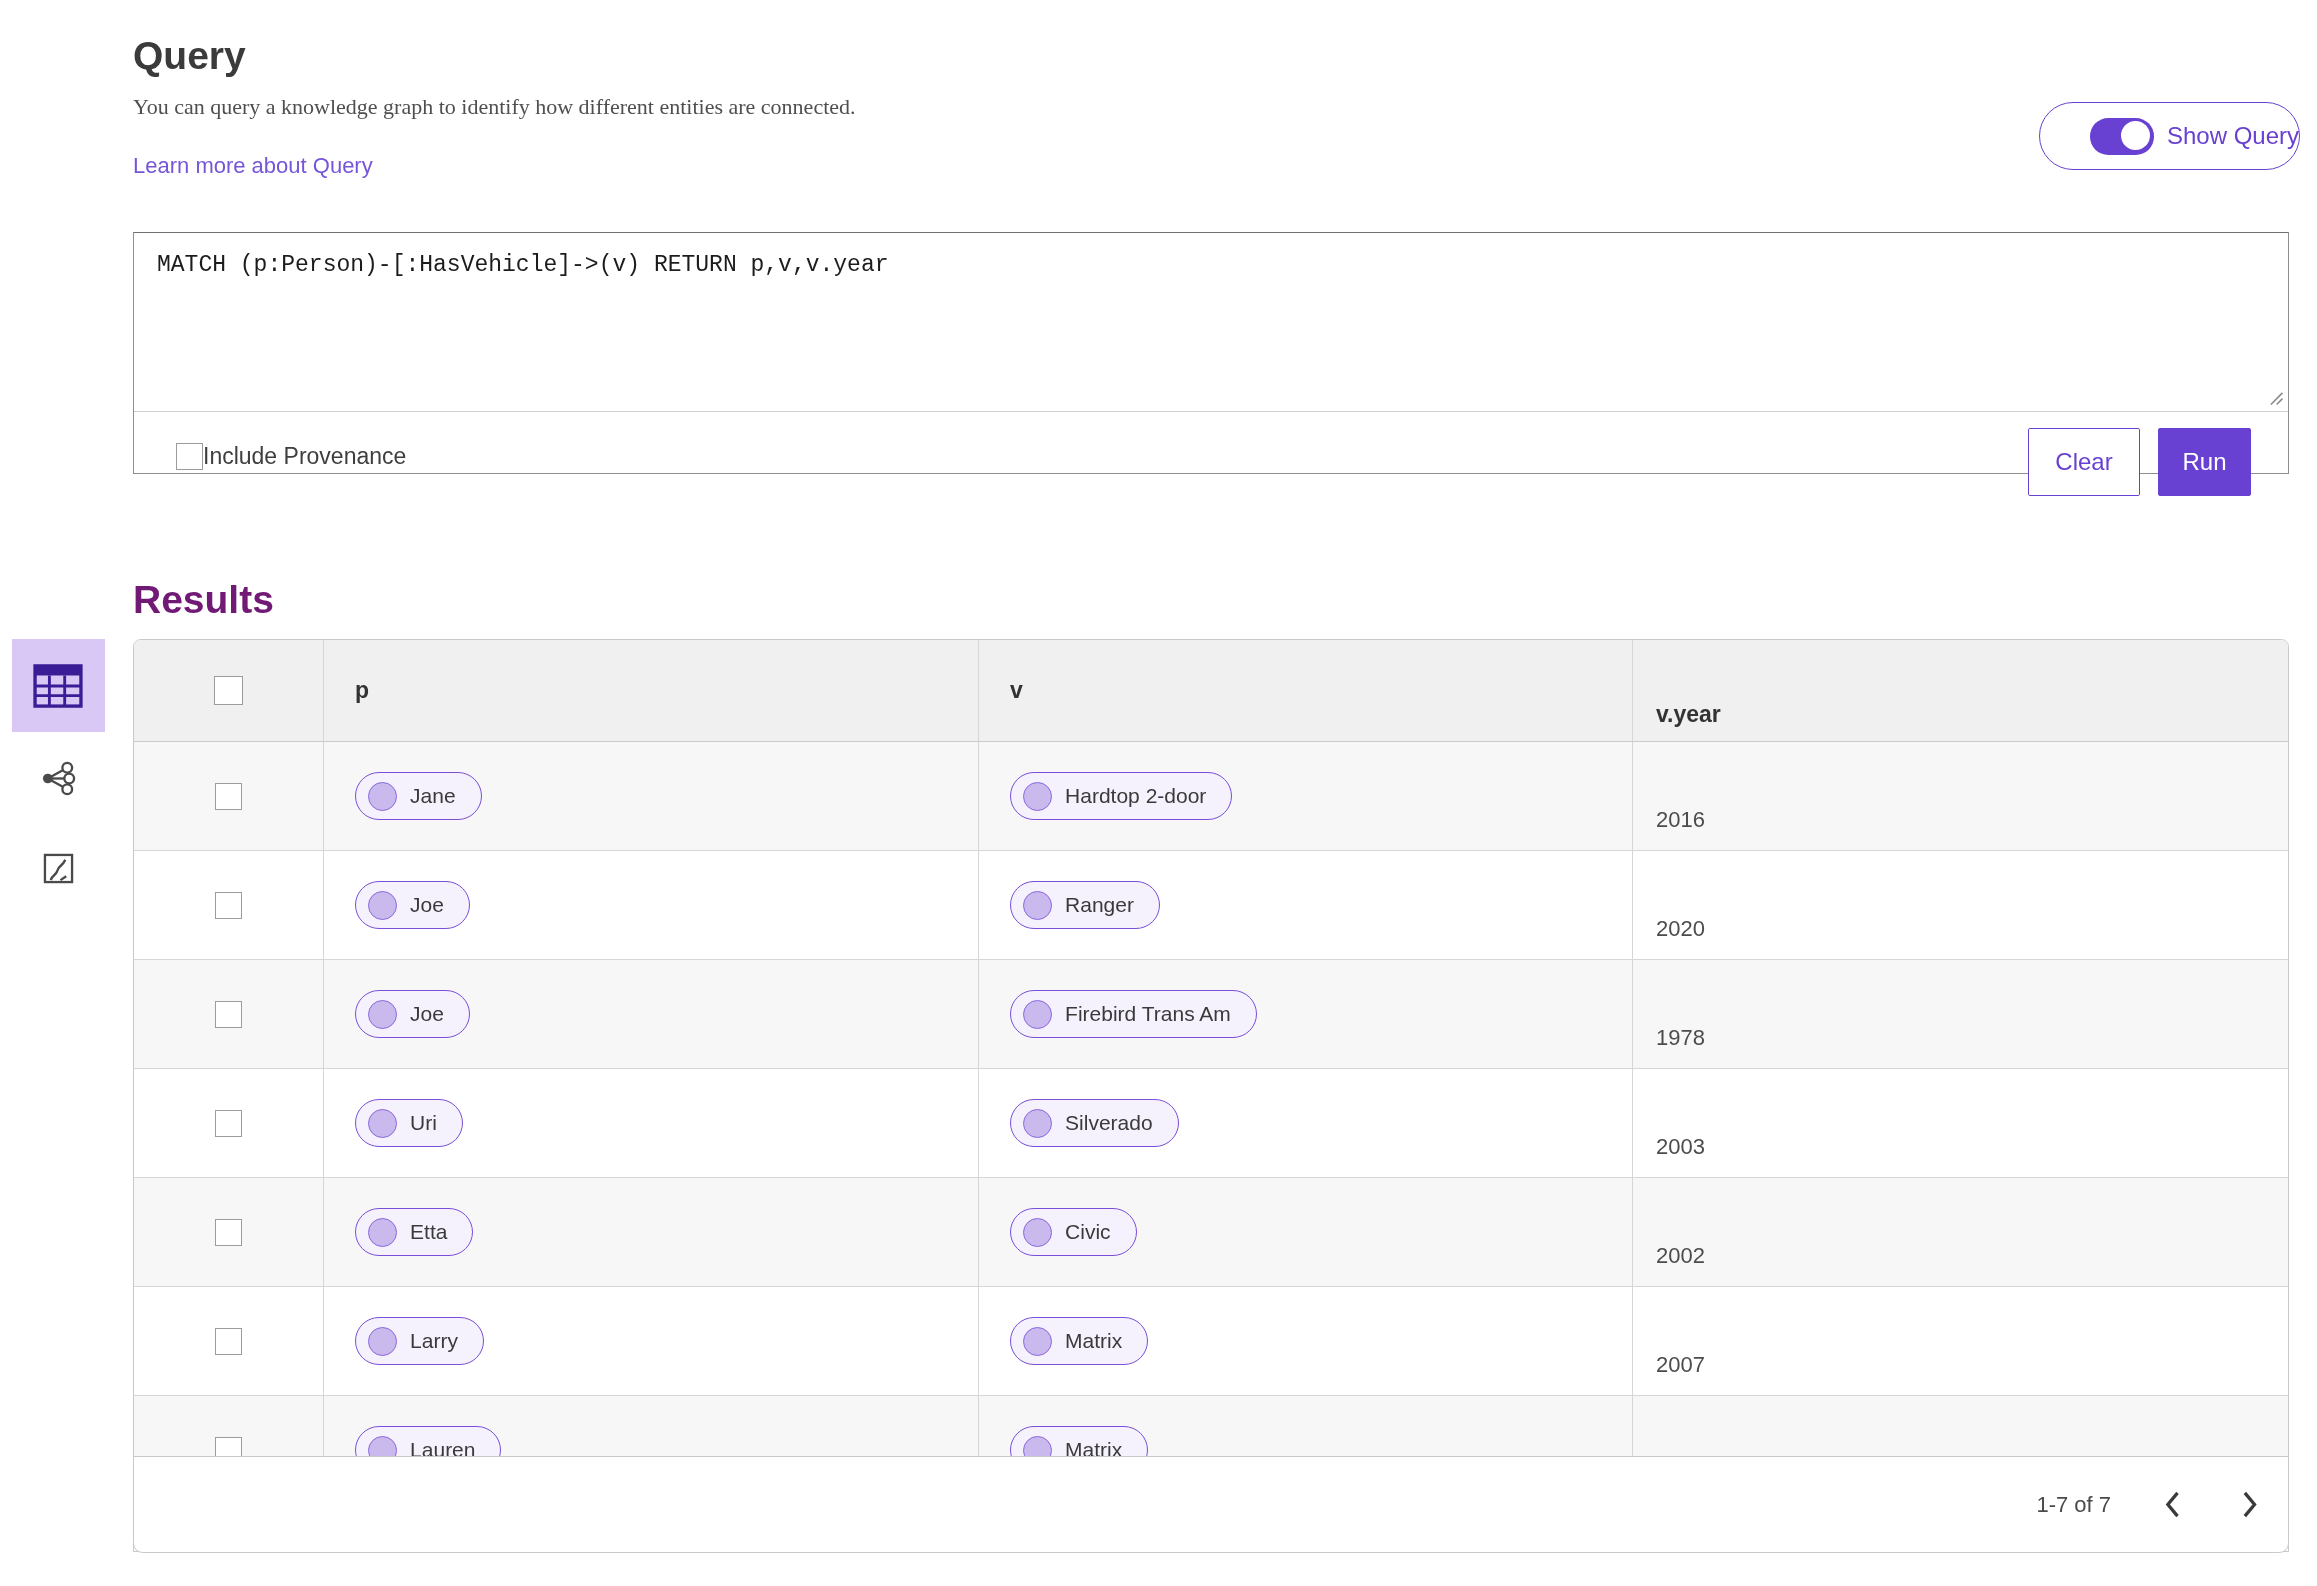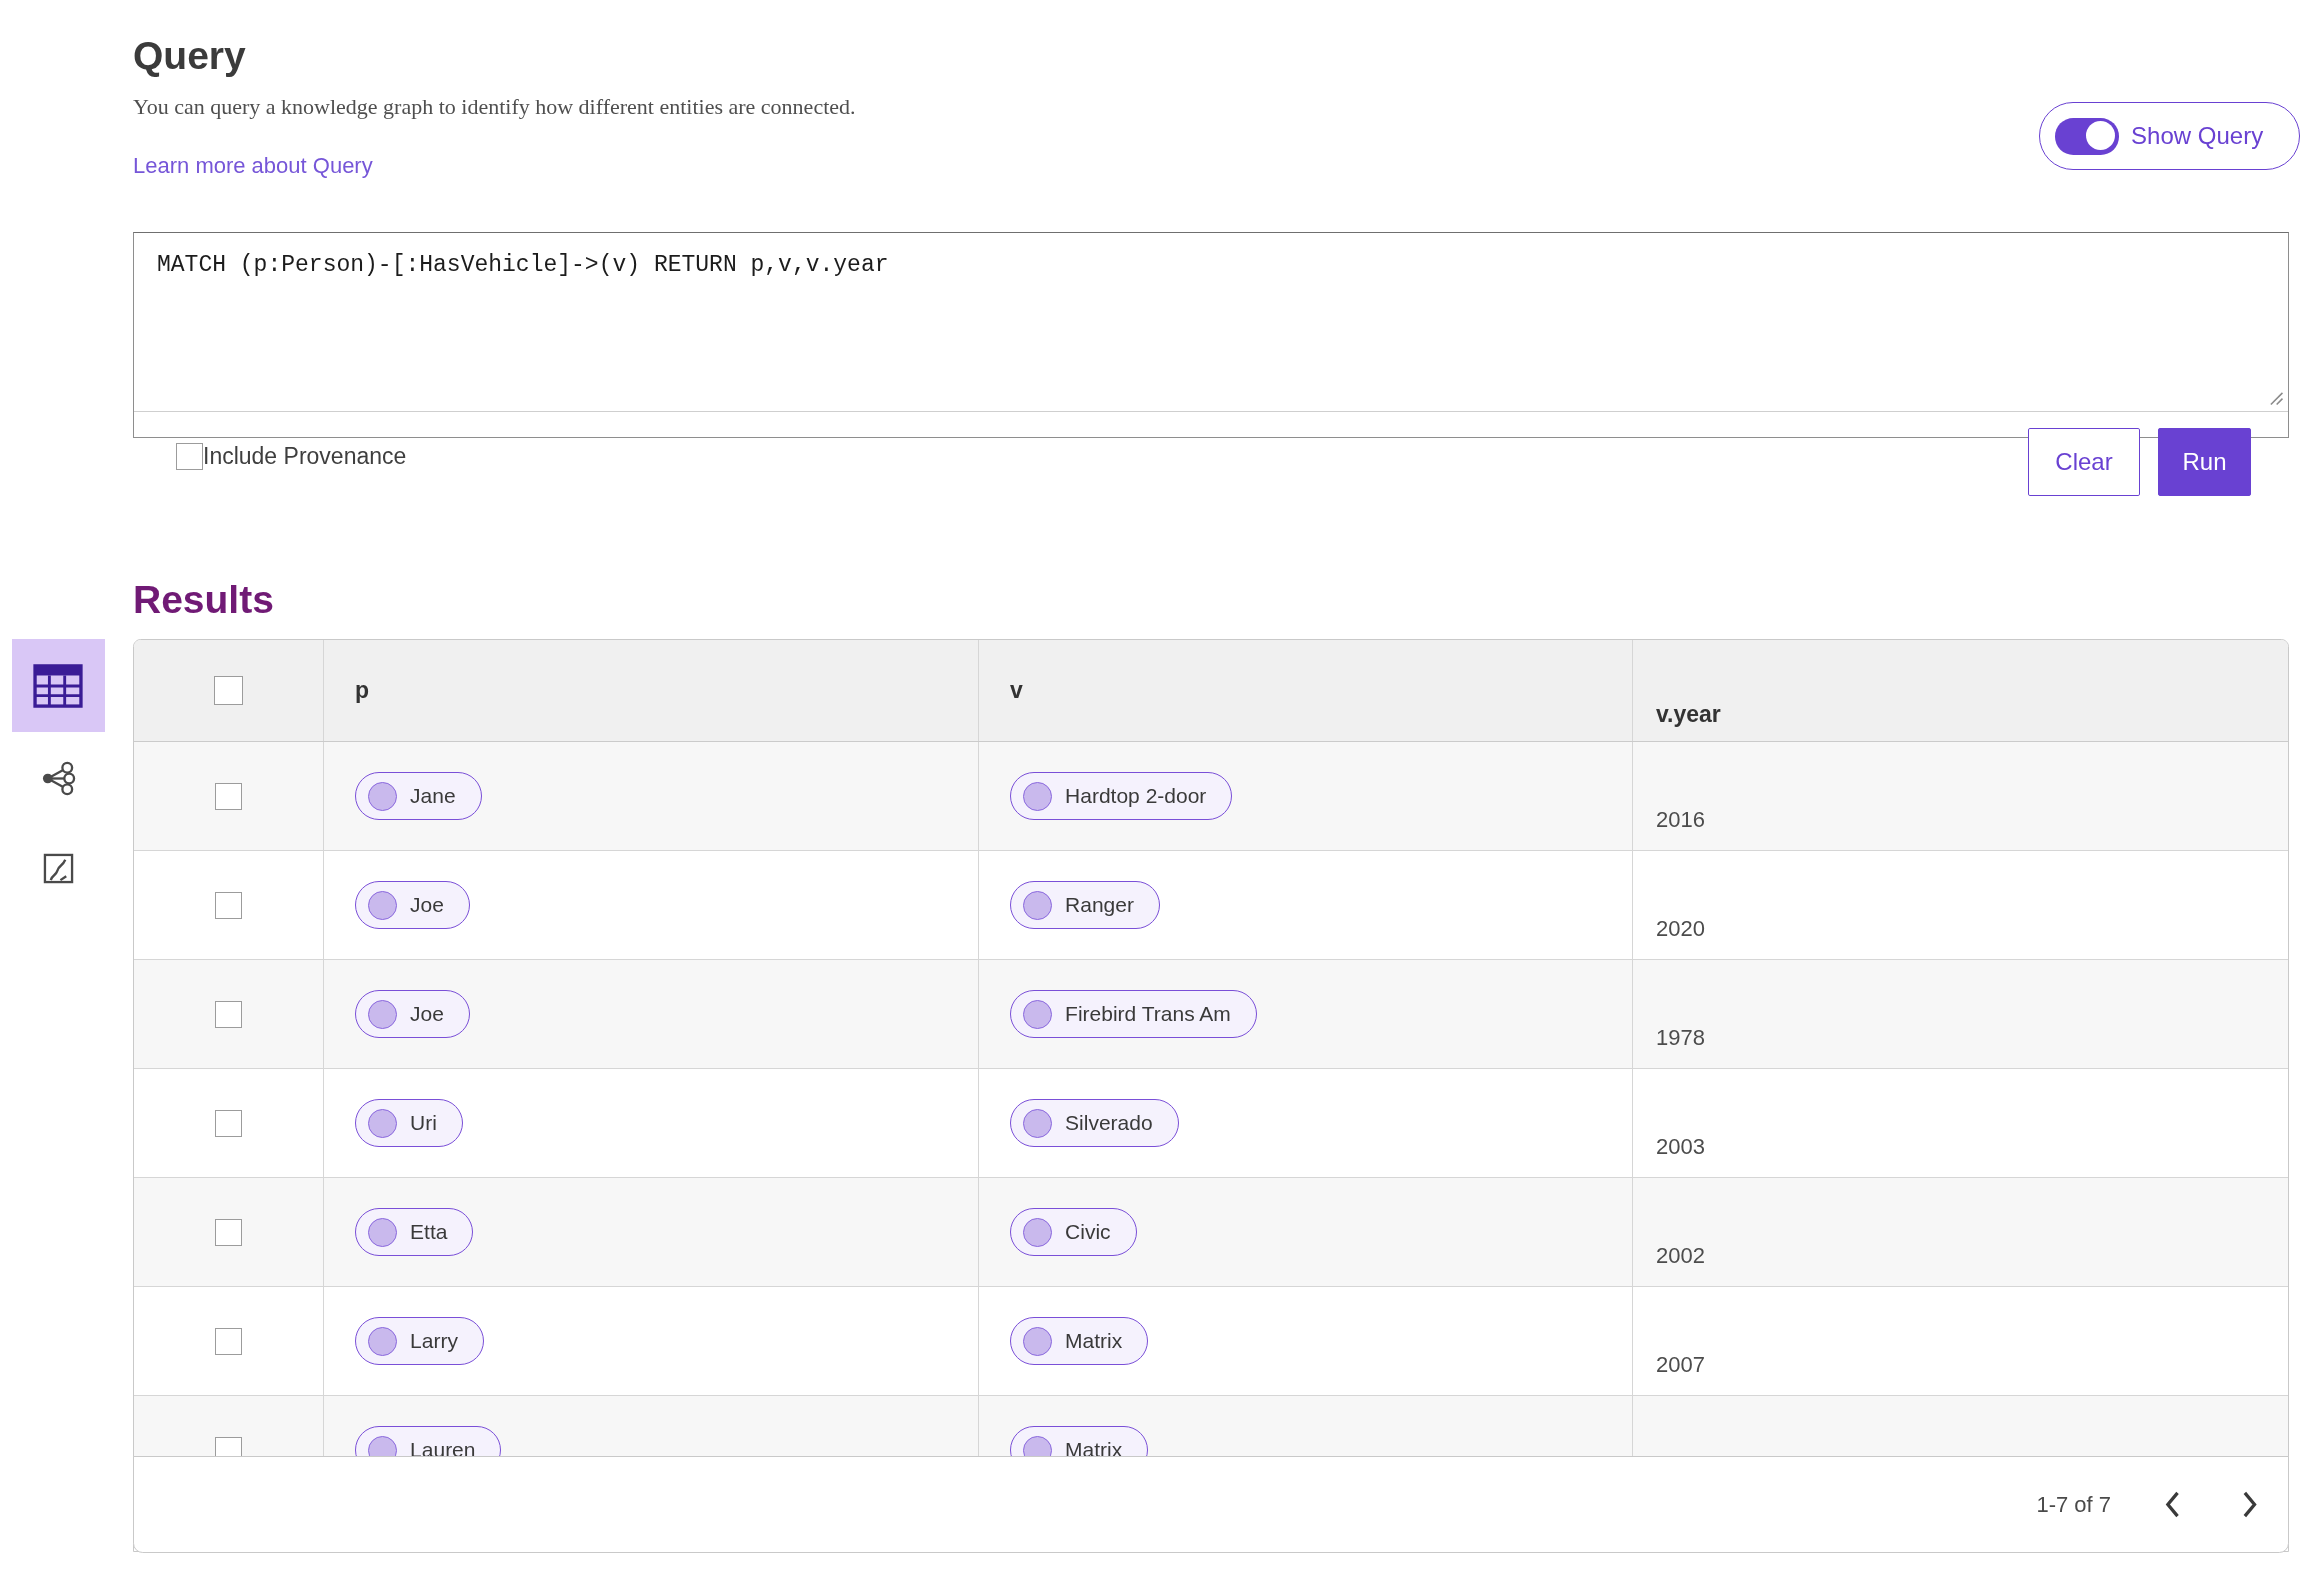--- a/index.html
+++ b/index.html
@@ -10,35 +10,35 @@
   .abs{position:absolute;}
 
   
   .page-title{left:133px;top:7.7px;font-size:39px;font-weight:700;color:#3b3b3b;}
   .description{left:133px;top:94px;font-size:22px;color:#4f4f4f;font-family:Liberation Serif, serif;}
   .learn-link{left:133px;top:153px;font-size:22px;color:var(--link);cursor:pointer;}
 
   .show-query-toggle{
     left:2039px;top:102px;width:261px;height:68px;box-sizing:border-box;
     border:1.9px solid var(--accent);border-radius:35px;background:#fff;
-    display:flex;align-items:center;gap:12.6px;padding-left:14.5px;cursor:pointer;
+    display:flex;align-items:center;gap:12.6px;padding-left:14.5px;cursor:pointer;justify-content:flex-end;
   }
   .toggle-track{
     width:64px;height:37px;border-radius:18.3px;background:var(--accent);
     position:relative;flex:0 0 auto;
   }
   .toggle-knob{
     position:absolute;right:3.9px;top:3.9px;width:29px;height:29px;border-radius:50%;
     background:#fff;
   }
   .toggle-label{font-size:24px;color:var(--accent);white-space:nowrap;}
 
   
   .query-panel{
-    left:133px;top:232px;width:2156px;height:206px;box-sizing:border-box;
+    left:133px;top:232px;width:2156px;height:242px;box-sizing:border-box;
     border:1px solid #8e8e8e;border-top:1.9px solid #6f6f6f;background:#fff;
   }
   .query-text{
     position:absolute;left:0;top:0;right:0;height:178px;box-sizing:border-box;
     padding:19.3px 23px;font-family:"Liberation Mono", monospace;font-size:23px;
     color:#1c1c1c;white-space:pre-wrap;cursor:text;
   }
   .resize-handle{position:absolute;right:3.9px;top:156px;}
   .panel-divider{position:absolute;left:0;right:0;top:178px;border-top:1px solid #cfcfcf;}
   .prov-row{position:absolute;left:42px;top:210px;display:flex;align-items:center;}

